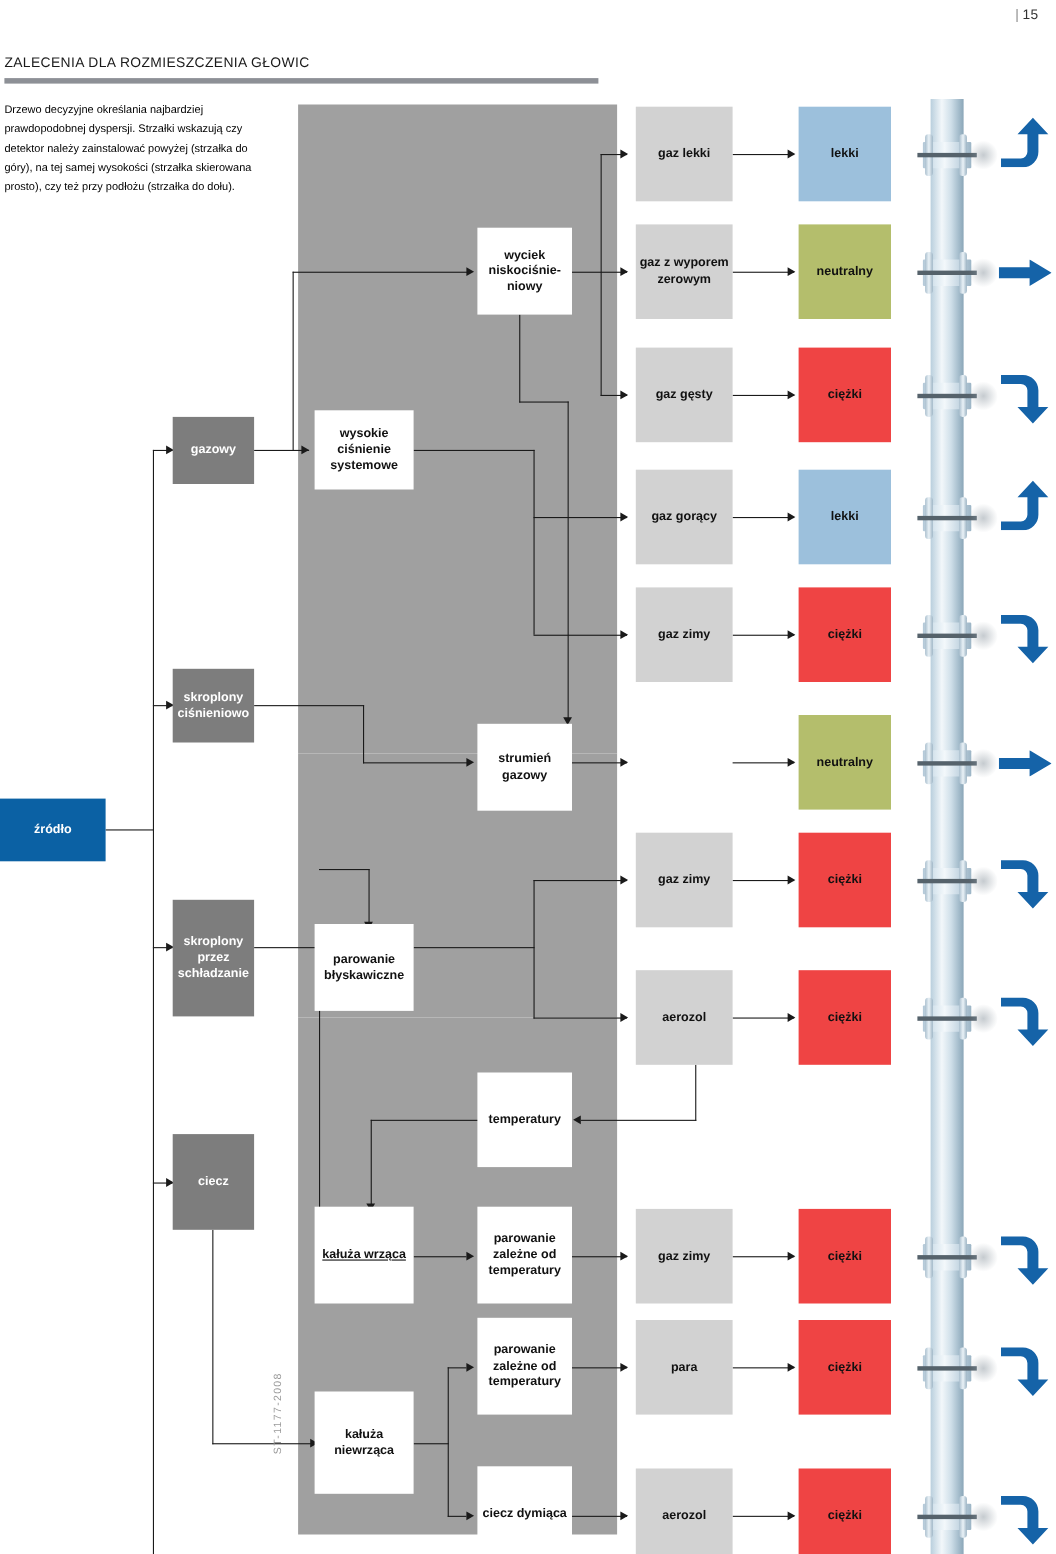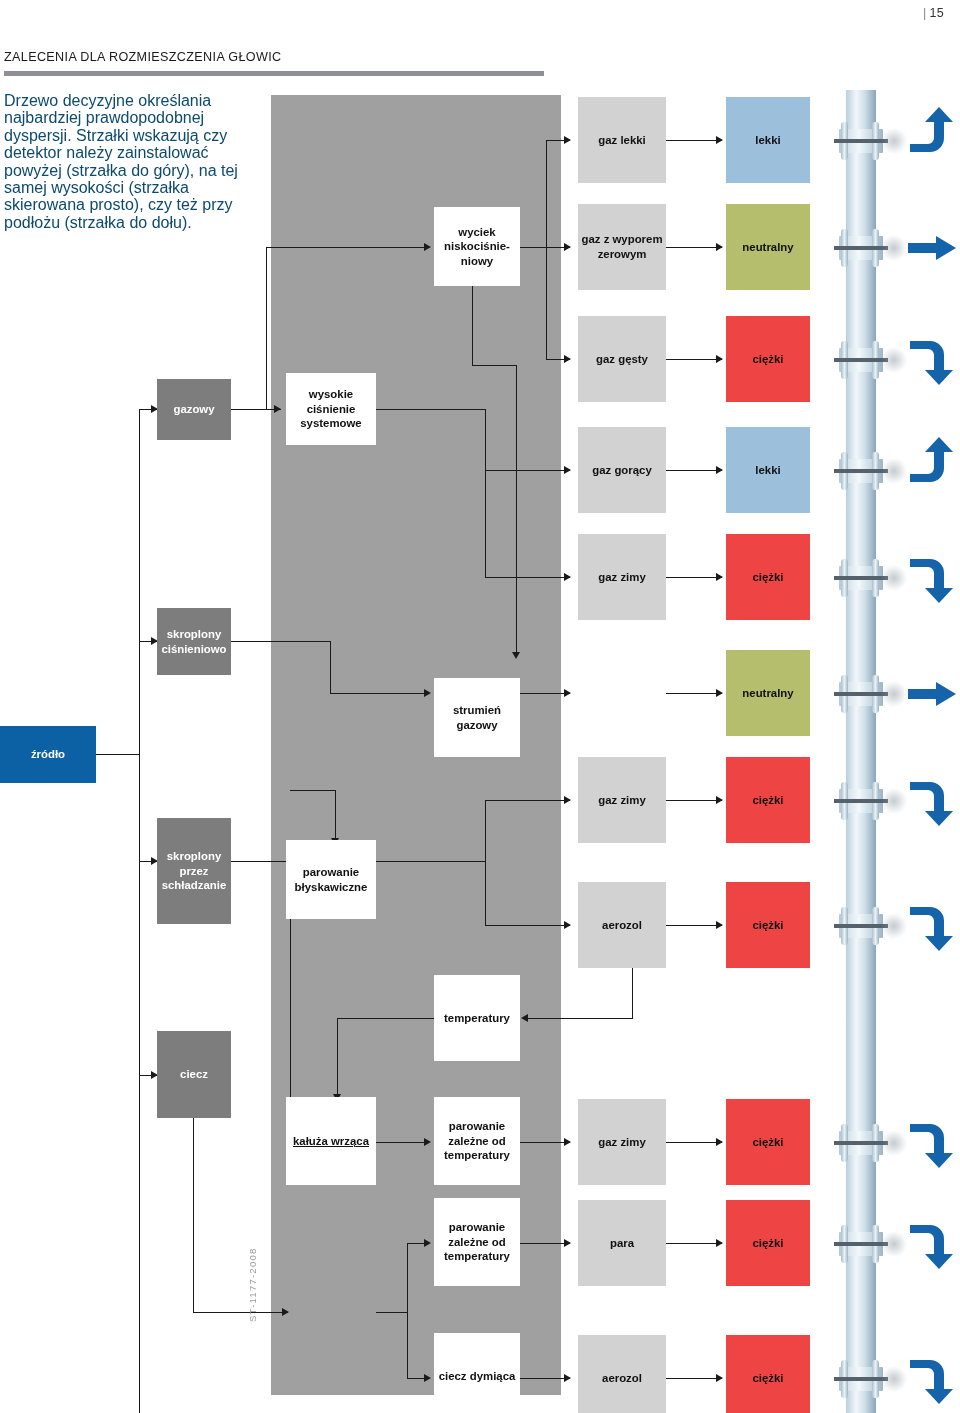--- a/index.html
+++ b/index.html
@@ -8,21 +8,21 @@
   #page{position:absolute;left:0;top:0;width:960px;height:1413px;}
 
   
   .page-num{position:absolute;right:16px;top:6px;font-size:12.5px;color:#333;letter-spacing:.3px;}
   .page-num .bar{color:#8a8a8a;margin-right:3px;}
 
   .sec-title{position:absolute;left:4px;top:50px;font-size:12.6px;font-weight:normal;letter-spacing:.35px;color:#1a1a1a;}
   .rule{position:absolute;left:4px;top:71px;width:540px;height:5px;background:#8d9096;}
 
   
-  .intro{position:absolute;left:4px;top:92px;width:248px;font-size:16px;line-height:17.4px;color:#0c4a6e;}
+  .intro{position:absolute;left:4px;top:92px;width:248px;font-size:10px;line-height:17.4px;color:#000000;}
 
   
   .greypanel{position:absolute;background:#a0a0a0;}
 
   
   .node{position:absolute;display:flex;align-items:center;justify-content:center;text-align:center;
         font-size:11.4px;line-height:14.6px;box-sizing:border-box;padding:2px 3px;}
   .node.white{background:#ffffff;color:#111;font-weight:bold;}
   .node.dgrey{background:#7d7d7d;color:#ffffff;font-weight:bold;justify-content:center;}
   .node.lgrey{background:#d2d2d2;color:#111;font-weight:bold;}
@@ -209,34 +209,37 @@
   <div class="node dgrey" style="left:157px;top:1031px;width:74px;height:87px;">
     <span>ciecz</span>
   </div>
 
   <div class="node white" style="left:434px;top:207px;width:86px;height:79px;">
     <span>wyciek niskociśnie-niowy</span>
   </div>
   <div class="node white" style="left:286px;top:373px;width:90px;height:72px;">
     <span>wysokie ciśnienie systemowe</span>
   </div>
-  <div class="node white" style="left:434px;top:658px;width:86px;height:79px;margin-top:20px;">
+  <div class="node white" style="left:434px;top:658px;width:86px;height:79px;">
     <span>strumień gazowy</span>
   </div>
   <div class="node white" style="left:286px;top:840px;width:90px;height:79px;">
     <span>parowanie błyskawiczne</span>
   </div>
   <div class="node white" style="left:434px;top:975px;width:86px;height:86px;">
     <span>temperatury</span>
   </div>
   <div class="node white" style="left:286px;top:1097px;width:90px;height:88px;text-decoration:underline;">
     <span>kałuża wrząca</span>
   </div>
   <div class="node white" style="left:434px;top:1097px;width:86px;height:88px;">
     <span>parowanie zależne od temperatury</span>
+  </div>
+  <div class="node white" style="left:286px;top:1265px;width:90px;height:93px;">
+    <span>kałuża niewrząca</span>
   </div>
   <div class="node white" style="left:434px;top:1198px;width:86px;height:88px;">
     <span>parowanie zależne od temperatury</span>
   </div>
   <div class="node white" style="left:434px;top:1333px;width:86px;height:86px;">
     <span>ciecz dymiąca</span>
   </div>
 
   <div class="node lgrey" style="left:578px;top:97px;width:88px;height:86px;">
     <span>gaz lekki</span>

